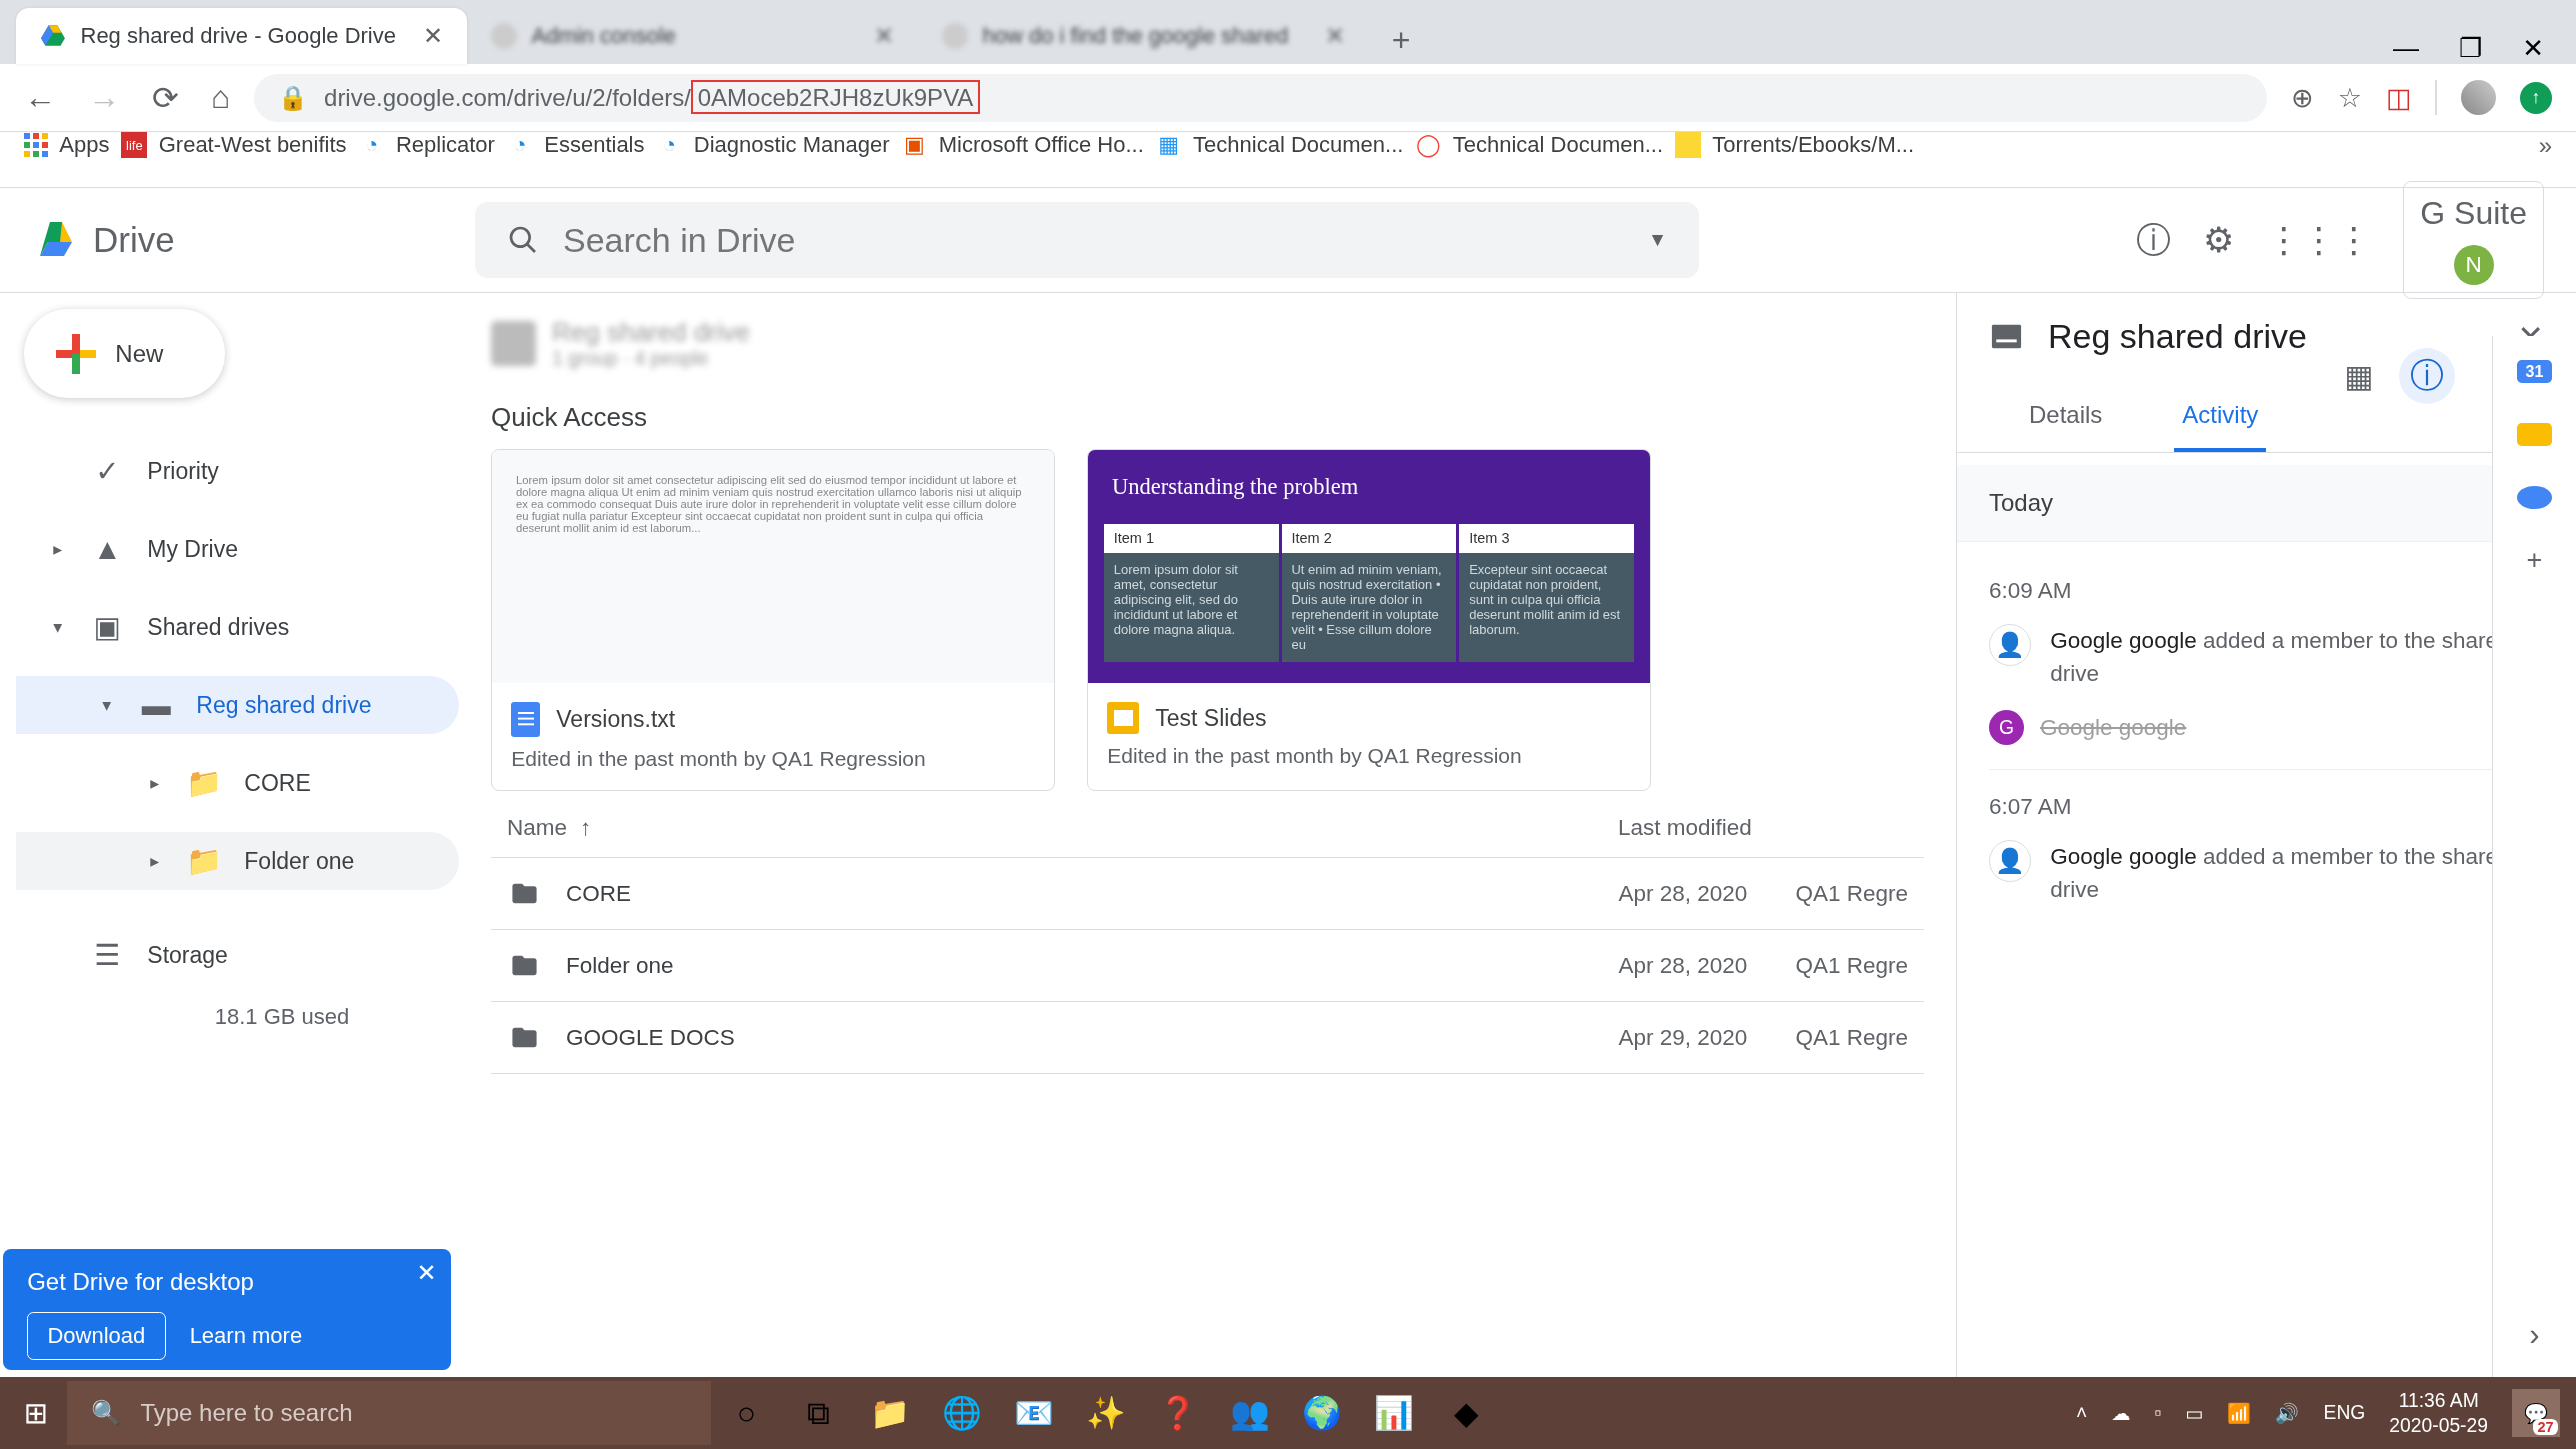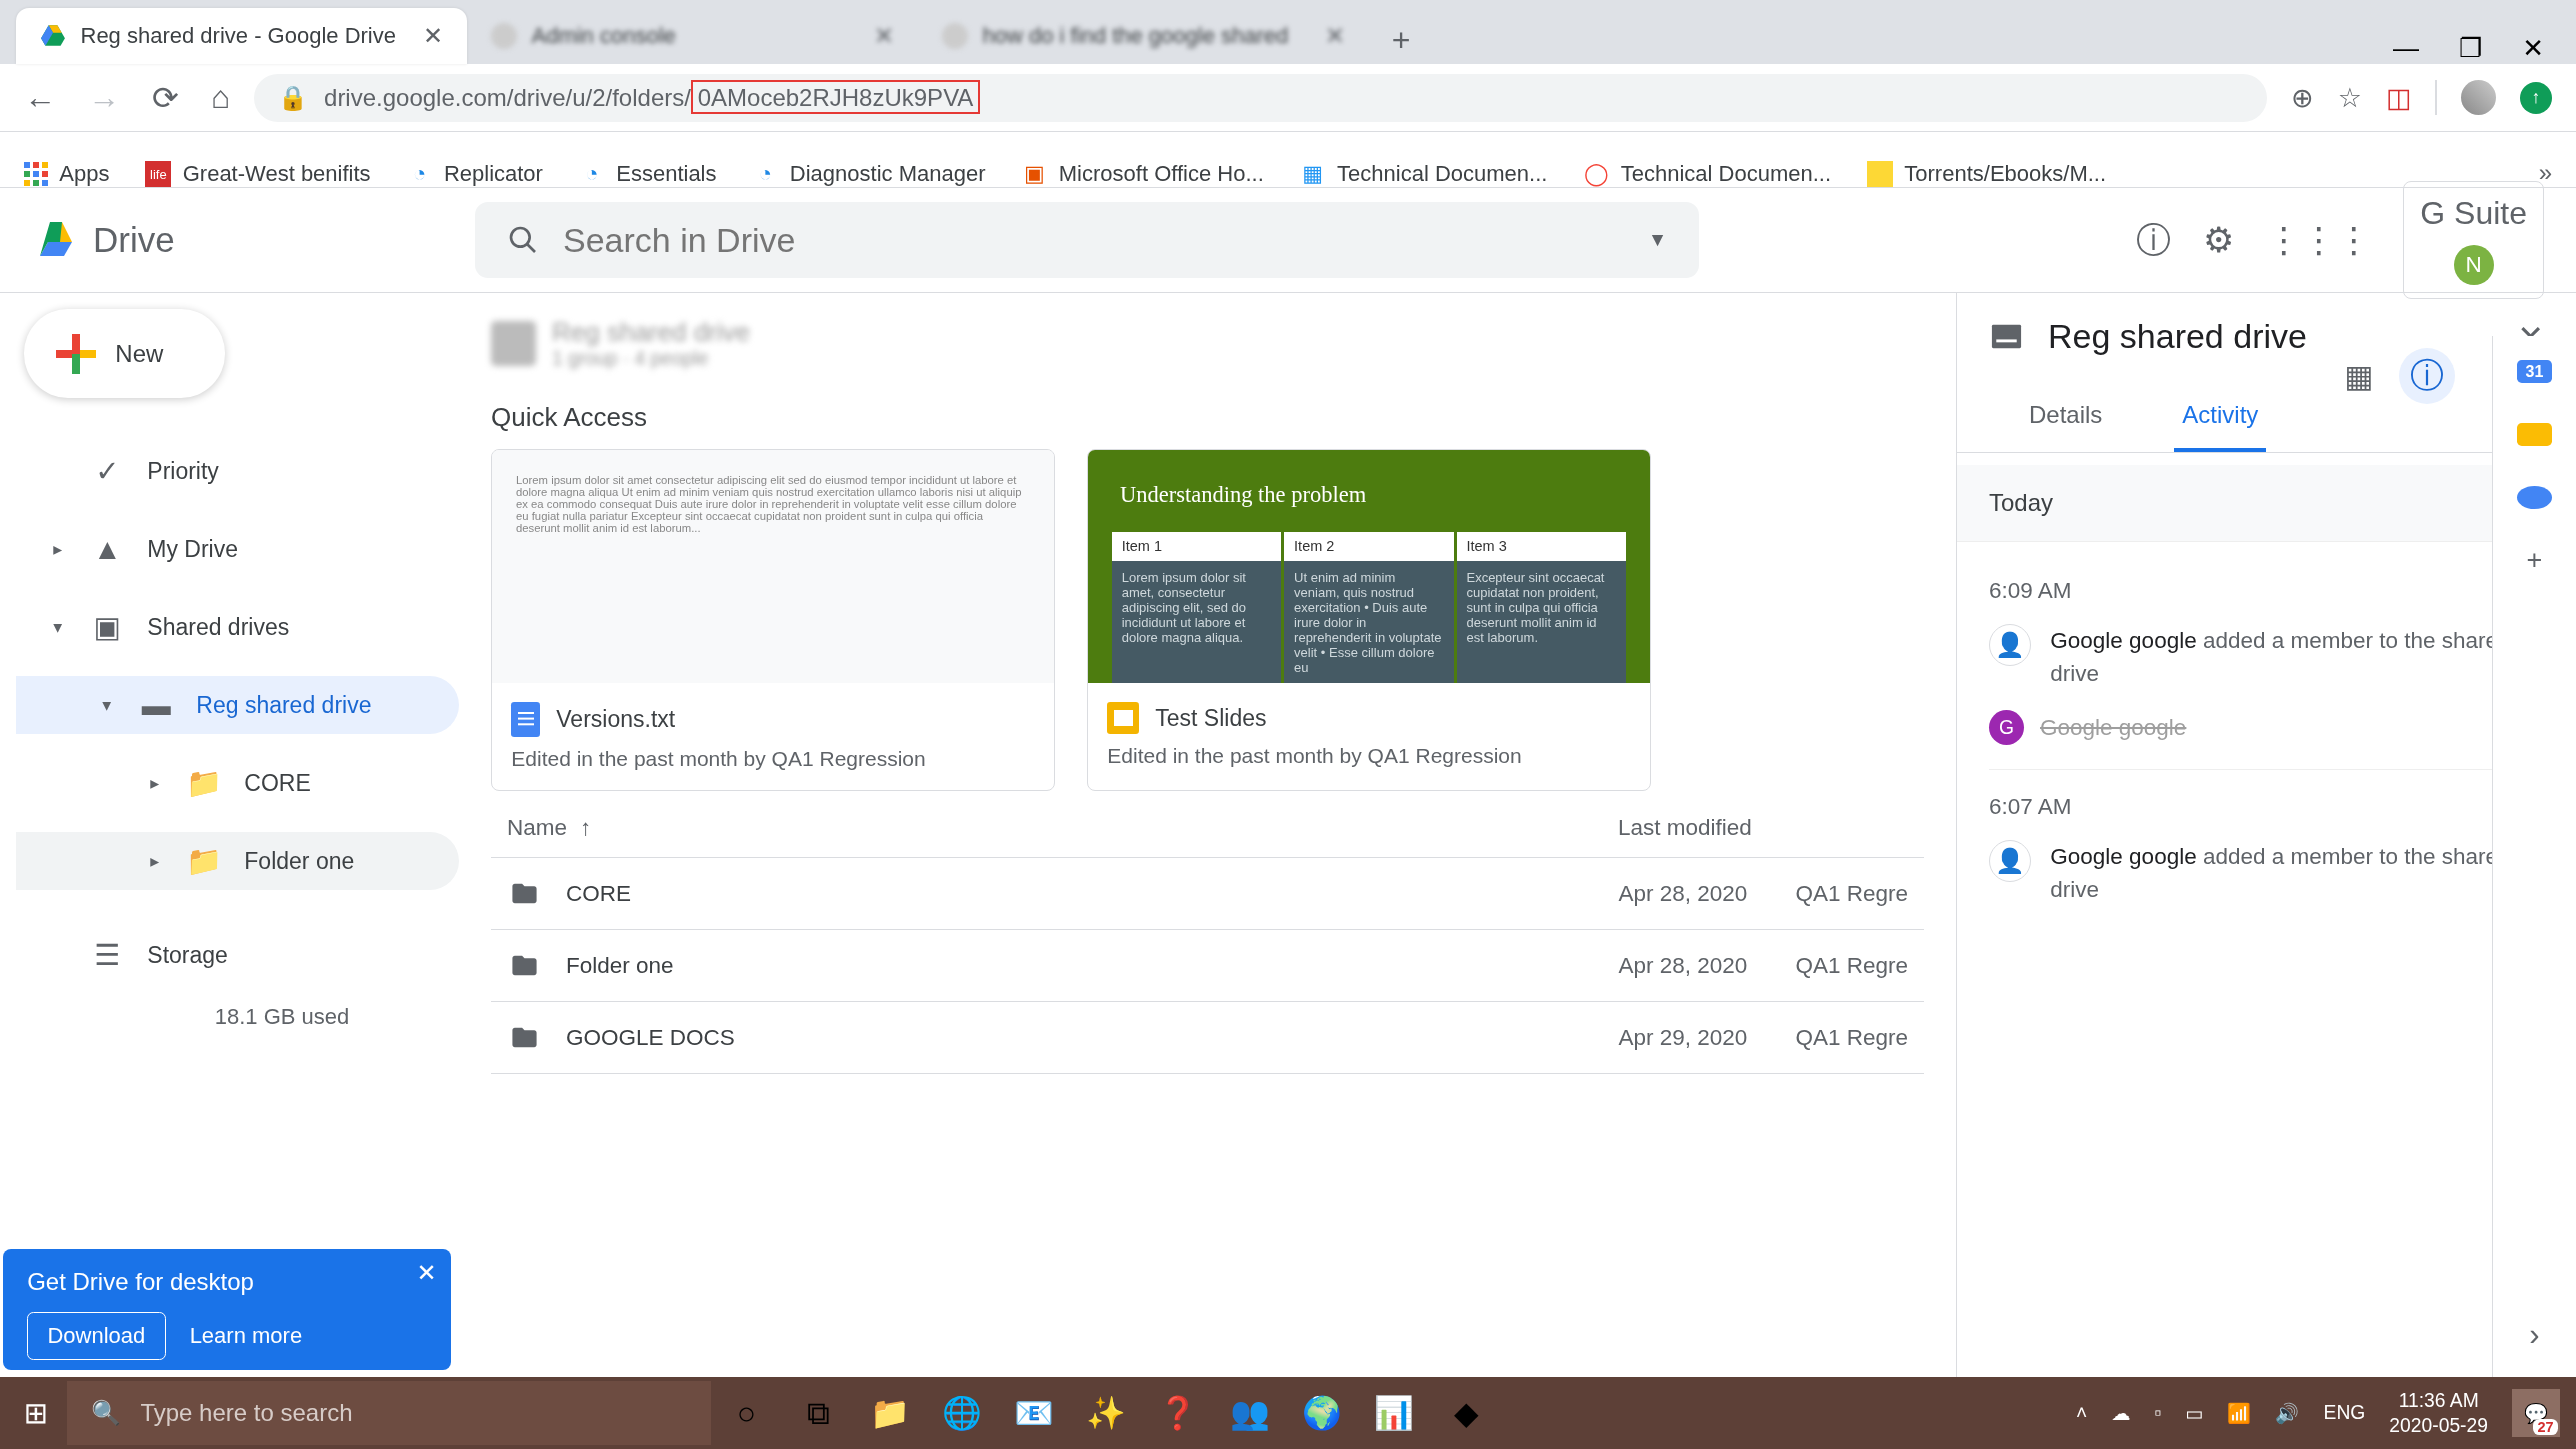--- a/index.html
+++ b/index.html
@@ -20,21 +20,21 @@
 .nav-arrows { display: flex; gap: 32px; }
 .nav-arrow { font-size: 32px; color: #5f6368; }
 .nav-arrow.disabled { color: #bdc1c6; }
 .url-box { flex: 1; height: 48px; background: #f1f3f4; border-radius: 24px; display: flex; align-items: center; padding: 0 24px; gap: 16px; font-size: 24px; color: #5f6368; }
 .url-highlight { border: 2.4px solid #e53935; padding: 1.6px 4.8px; color: #5f6368; }
 .addr-icons { display: flex; gap: 24px; align-items: center; }
 .addr-icon { font-size: 27px; color: #5f6368; }
 .profile-pic { width: 35px; height: 35px; border-radius: 50%; background: linear-gradient(45deg,#888,#ccc); }
 .green-dot { width: 32px; height: 32px; border-radius: 50%; background: #0f9d58; color: #fff; display: flex; align-items: center; justify-content: center; font-size: 17.7px; }
 
-.bookmarks { height: 56px; background: #fff; border-bottom: 0.8px solid #dadce0; display: flex; align-items: flex-end; padding: 0 24px; gap: 36px; }
+.bookmarks { height: 56px; background: #fff; border-bottom: 0.8px solid #dadce0; display: flex; align-items: flex-start; padding: 0 24px; gap: 12px; }
 .bm { display: flex; align-items: center; gap: 11.3px; font-size: 22px; color: #3c4043; }
 .bm-icon { width: 26px; height: 26px; display: flex; align-items: center; justify-content: center; }
 .apps-icon { display: grid; grid-template-columns: repeat(3,6.4px); gap: 2.4px; }
 .apps-icon div { width: 6.4px; height: 6.4px; }
 .bm-more { margin-left: auto; font-size: 24px; color: #5f6368; }
 
 
 .drive-header { height: 105px; display: flex; align-items: center; padding: 0 32px; gap: 24px; border-bottom: 0.8px solid #dadce0; }
 .drive-logo { display: flex; align-items: center; gap: 13px; width: 419px; }
 .drive-logo-tri { width: 48px; height: 48px; }
@@ -82,21 +82,21 @@
 .bc-text { font-size: 26px; color: #999; }
 .bc-sub { font-size: 19.3px; color: #999; }
 .view-btns { position: absolute; right: 121px; top: 348px; display: flex; gap: 16px; align-items: center; }
 .view-btn { width: 48px; height: 48px; display: flex; align-items: center; justify-content: center; font-size: 31px; color: #5f6368; }
 .info-btn { width: 56px; height: 56px; border-radius: 50%; background: #e8f0fe; color: #1967d2; display: flex; align-items: center; justify-content: center; font-size: 34px; }
 
 .qa-title { font-size: 26px; color: #3c4043; margin: 24px 0 16px; }
 .qa-cards { display: flex; gap: 32px; }
 .qa-card { width: 564px; border: 0.8px solid #dadce0; border-radius: 8px; overflow: hidden; }
 .qa-preview { height: 233px; background: #f8f9fa; padding: 24px; font-size: 11.3px; color: #888; overflow: hidden; }
-.qa-preview.dark { background: #4d7c0f; color: #fff; padding: 8px; }
+.qa-preview.dark { background: #4c1d95; color: #fff; padding: 0; }
 .dark-title { padding: 24px; font-size: 22.5px; font-family: serif; }
 .dark-cols { display: flex; gap: 3.2px; padding: 0 16px; }
 .dark-col { flex: 1; background: #455a64; }
 .dark-col-h { background: #fff; color: #333; padding: 6.4px 9.7px; font-size: 14.5px; }
 .dark-col-b { padding: 9.7px; font-size: 13px; color: #cfd8dc; }
 .qa-meta { padding: 19.3px; }
 .qa-file { display: flex; align-items: center; gap: 16px; font-size: 23px; color: #3c4043; margin-bottom: 9.7px; }
 .qa-sub { font-size: 21px; color: #5f6368; }
 .doc-icon { width: 29px; height: 35px; background: #4285f4; border-radius: 3.2px; position: relative; }
 .doc-icon::after { content: ''; position: absolute; left: 6.4px; top: 9.7px; width: 16px; height: 2.4px; background: #fff; box-shadow: 0 5.6px 0 #fff, 0 11.3px 0 #fff; }

